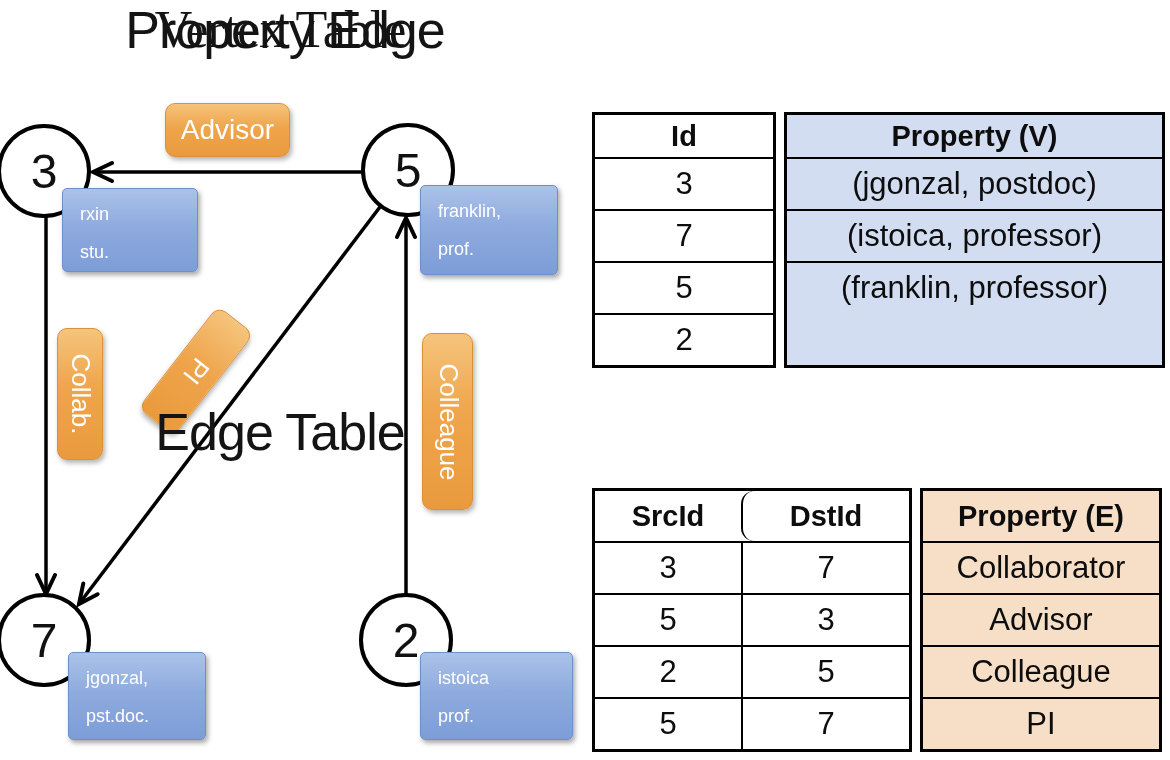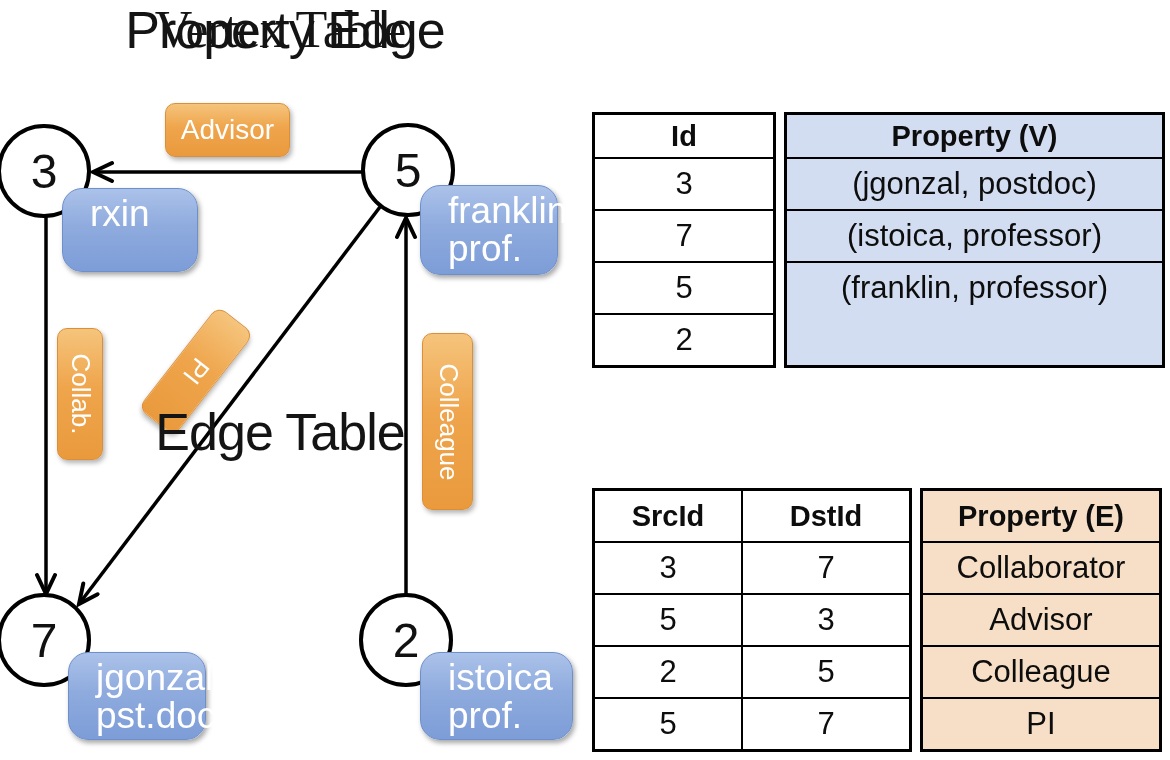--- a/index.html
+++ b/index.html
@@ -20,26 +20,26 @@
   #edge-title{left:555;top:402px;width:560px;}
 
   
   #graph-svg{position:absolute;left:0;top:0;}
   .edge-line{stroke:#000;stroke-width:3.5px;fill:none;}
   .node-circle{fill:#fff;stroke:#000;stroke-width:4px;}
   .node-id{font-size:48px;fill:#111;text-anchor:middle;font-weight:400;}
 
   
   .nodebox{
-    position:absolute;box-sizing:border-box;border-radius:20px;
+    position:absolute;box-sizing:border-box;border-radius:5px;
     background:linear-gradient(180deg,#abc2e9 0%,#8fabde 45%,#7d9dd8 100%);
     border:1px solid #6e8fca;
     box-shadow:2px 3px 5px rgba(0,0,0,.35);
-    color:#fff;font-size:37px;line-height:38px;
-    padding:6px 0 0 27px;
+    color:#fff;font-size:18px;line-height:38px;
+    padding:6px 0 0 17px;
   }
 
   
   .elabel{
     position:absolute;box-sizing:border-box;border-radius:10px;
     background:linear-gradient(180deg,#f5c47c 0%,#efa54c 45%,#ea9a3d 100%);
     border:1px solid #db9038;
     box-shadow:2px 3px 5px rgba(0,0,0,.3);
     color:#fff;
   }
@@ -52,21 +52,21 @@
 
   
   .tblgroup{position:absolute;display:flex;gap:8px;}
   #vertex-group{left:592px;top:112px;}
   #edge-group{left:592px;top:488px;}
   .tbl{border:3px solid #000;background:#fff;display:grid;}
   .cell{
     display:flex;align-items:center;justify-content:center;
     font-size:31px;color:#0d0d0d;white-space:nowrap;
   }
-  .hdr{font-weight:bold;font-size:29px;}
+  .hdr{font-weight:bold;font-size:29px;border-radius:13px;}
   .bt{border-top:2px solid #000;}
   .bl{border-left:2px solid #000;}
 
   #vertex-id-col{grid-template-rows:42px 52px 52px 52px 52px;grid-template-columns:178px;}
   #vertex-prop-col{grid-template-rows:42px 52px 52px 52px 52px;grid-template-columns:375px;background:#d2ddf1;}
   #edge-src-dst{grid-template-rows:50px 52px 52px 52px 52px;grid-template-columns:146px 168px;}
   #edge-prop-col{grid-template-rows:50px 52px 52px 52px 52px;grid-template-columns:236px;background:#f6dfc6;}
 </style>
 </head>
 <body>
@@ -93,20 +93,21 @@
     <circle class="node-circle" cx="406" cy="640" r="45"></circle>
 
     <text class="node-id" x="44" y="188">3</text>
     <text class="node-id" x="408" y="187">5</text>
     <text class="node-id" x="44" y="657">7</text>
     <text class="node-id" x="406" y="657">2</text>
   </svg>
 
   <div class="nodebox" style="left:62px;top:188px;width:136px;height:84px;">
     <div>rxin</div>
+    <div>stu.</div>
   </div>
   <div class="nodebox" style="left:420px;top:185px;width:138px;height:90px;">
     <div>franklin,</div>
     <div>prof.</div>
   </div>
   <div class="nodebox" style="left:62px;top:652px;width:138px;height:88px;margin-left:6px;">
     <div>jgonzal,</div>
     <div>pst.doc.</div>
   </div>
   <div class="nodebox" style="left:420px;top:652px;width:153px;height:88px;">

